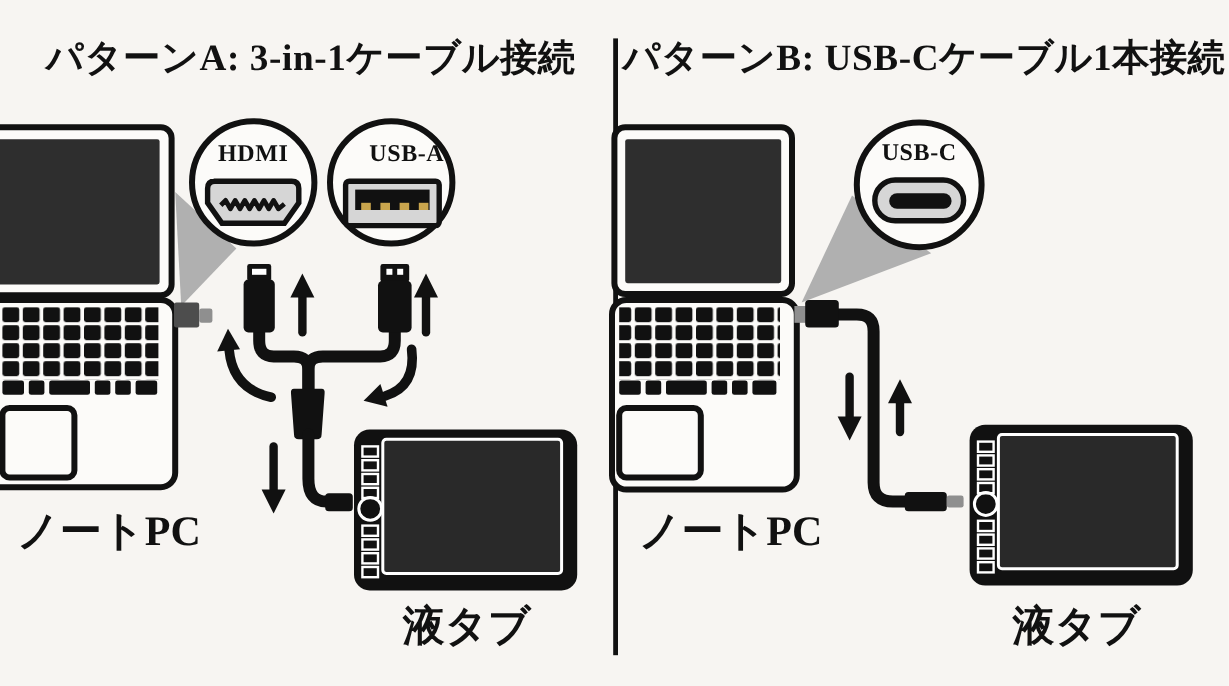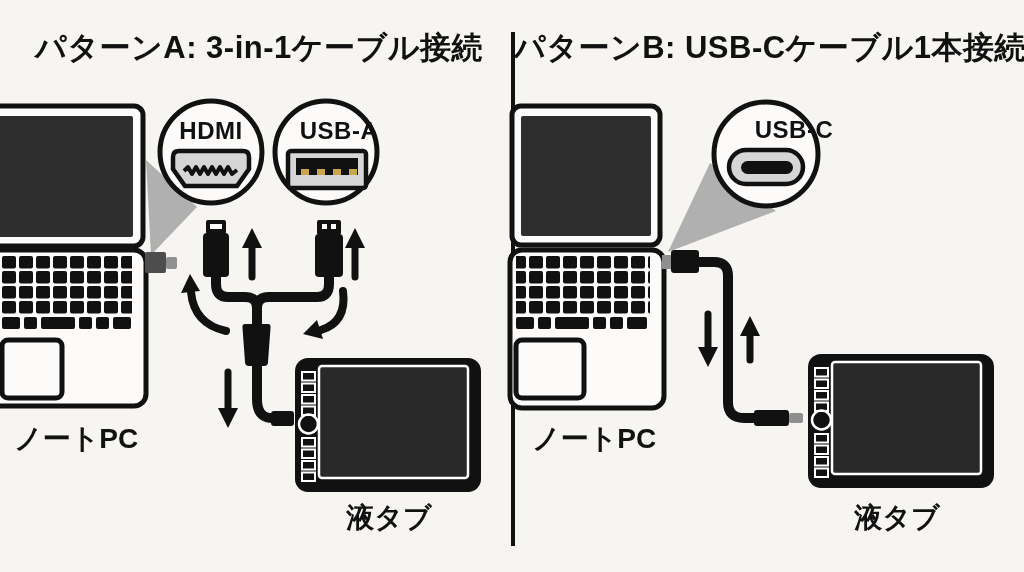--- a/index.html
+++ b/index.html
@@ -1,27 +1,27 @@
 <!DOCTYPE html>
 <html style="--background: #f7f5f2; --ink: #111111; --screen_fill: #2e2e2e; --tablet_screen_fill: #292929; --wedge: #b0b0b0; --port_fill: #d6d6d6; --usb_pins: #c9a54d; --connector_gray: #8f8f8f; --connector_dark: #4d4d4d;"><head>
 <meta charset="utf-8">
 <style>
   html,body{margin:0;padding:0;}
   .stage{
     position:relative;width:1024px;height:572px;overflow:hidden;
     background:var(--background,#f7f5f2);
-    font-family:Liberation Sans, sans-serif;
+    font-family:Liberation Serif, serif;
     color:var(--ink,#111);
   }
   .stage svg{position:absolute;left:0;top:0;}
   .label{position:absolute;font-weight:bold;white-space:nowrap;color:var(--ink,#111);line-height:1.15;}
   .ctr{transform:translateX(-50%);}
   .title{font-size:31px;letter-spacing:0.5px;}
-  .devlabel{font-size:28px;}
-  .portlabel{font-size:24px;letter-spacing:0.5px;}
+  .devlabel{font-size:35px;}
+  .portlabel{font-size:20px;letter-spacing:0.5px;}
   
   .fI{fill:var(--ink,#111);}
   .fS{fill:var(--screen_fill,#2e2e2e);}
   .fT{fill:var(--tablet_screen_fill,#292929);}
   .fG{fill:var(--wedge,#b0b0b0);}
   .fPin{fill:var(--usb_pins,#c9a54d);}
   .fC{fill:var(--connector_gray,#8f8f8f);}
   .fD{fill:var(--connector_dark,#4d4d4d);}
   .fW{fill:#ffffff;}
   .oI{stroke:var(--ink,#111);stroke-width:5;fill:#fcfbf9;}
@@ -207,21 +207,21 @@
         <rect x="302" y="472.5" width="13" height="8.5" class="wKey"></rect>
       </g>
     </g>
   </svg>
 
   <div class="label title ctr" style="left:259px;top:30px;">パターンA: 3-in-1ケーブル接続</div>
   <div class="label title ctr" style="left:770px;top:30px;">パターンB: USB-Cケーブル1本接続</div>
 
   <div class="label portlabel ctr" style="left:211px;top:117px;">HDMI</div>
   <div class="label portlabel ctr" style="left:339px;top:117px;">USB-A</div>
-  <div class="label portlabel ctr" style="left:794px;top:116px;">USB-C</div>
+  <div class="label portlabel ctr" style="left:766px;top:116px;">USB-C</div>
 
   <div class="label devlabel" style="left:14px;top:423px;">ノートPC</div>
   <div class="label devlabel" style="left:532px;top:423px;">ノートPC</div>
 
   <div class="label devlabel ctr" style="left:389px;top:502px;">液タブ</div>
   <div class="label devlabel ctr" style="left:897px;top:502px;">液タブ</div>
 
 </div>
 
 </body></html>

